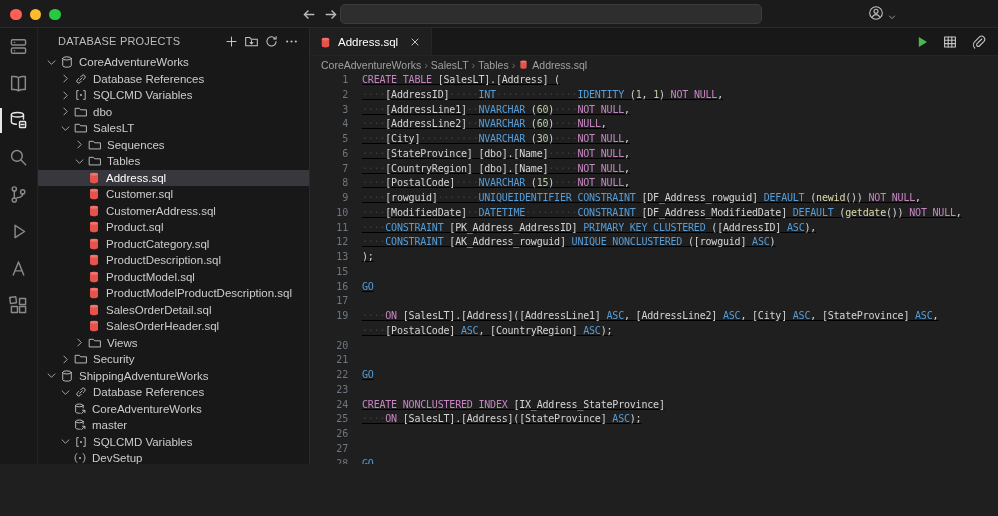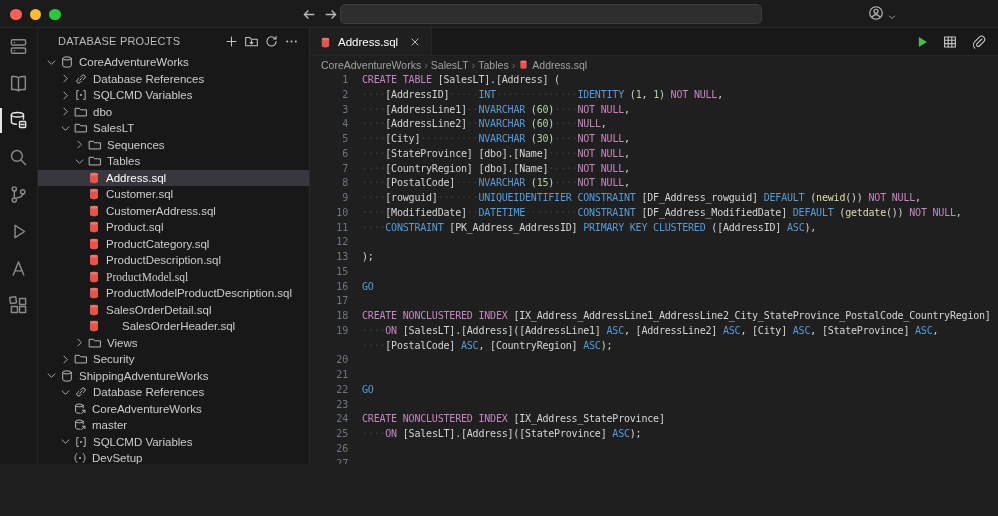--- a/index.html
+++ b/index.html
@@ -60,21 +60,21 @@
 
   #breadcrumbs{height:17px;flex:none;display:flex;align-items:center;padding-left:11px;font-size:10.5px;color:#a0a0a0;gap:3px;background:#1f1f1f;}
   .bc-item{display:flex;align-items:center;gap:3px;cursor:pointer;}
   .bc-sep{color:#6a6a6a;font-size:11px;}
   .bc-ic{width:11px;height:11px;display:inline-flex;}
   .bc-ic svg{width:100%;height:100%;}
 
   #code{flex:1;overflow:hidden;font-family:"DejaVu Sans Mono","Liberation Mono",monospace;font-size:10px;letter-spacing:-0.2px;}
   .code-row{height:14.75px;line-height:14.75px;display:flex;white-space:pre;}
   .ln{width:38px;flex:none;text-align:right;color:#6e7681;padding-right:0;}
-  .ct{margin-left:14px;}
+  .ct{margin-left:14px;text-decoration:underline;}
   .c-k{color:var(--kw-pink,#c586c0);}
   .c-t{color:var(--kw-blue,#569cd6);}
   .c-n{color:var(--num-green,#b5cea8);}
   .c-f{color:var(--fn-yellow,#dcdcaa);}
   .c-d{color:#d4d4d4;}
   .c-w{color:#3f4045;}
 </style>
 </head>
 <body>
 
@@ -367,21 +367,21 @@
           </div>
           <div class="tree-row" style="padding-left: 48px; text-align: right;">
             <span class="tree-icon">
               <svg viewBox="0 0 16 16">
                 <path d="M3.4 3.8h9.2v8.4c0 1-2.1 1.8-4.6 1.8s-4.6-.8-4.6-1.8z" fill="#e5534b"></path>
                 <ellipse cx="8" cy="3.8" rx="4.6" ry="1.7" fill="#f0726b"></ellipse>
               </svg>
             </span>
             <span class="tree-label">ProductDescription.sql</span>
           </div>
-          <div class="tree-row" style="padding-left: 48px; font-family: Liberation Serif, serif;">
+          <div class="tree-row" style="padding-left: 48px;">
             <span class="tree-icon">
               <svg viewBox="0 0 16 16">
                 <path d="M3.4 3.8h9.2v8.4c0 1-2.1 1.8-4.6 1.8s-4.6-.8-4.6-1.8z" fill="#e5534b"></path>
                 <ellipse cx="8" cy="3.8" rx="4.6" ry="1.7" fill="#f0726b"></ellipse>
               </svg>
             </span>
             <span class="tree-label">ProductModel.sql</span>
           </div>
           <div class="tree-row" style="padding-left: 48px;">
             <span class="tree-icon">
@@ -394,21 +394,21 @@
           </div>
           <div class="tree-row" style="padding-left: 48px;">
             <span class="tree-icon">
               <svg viewBox="0 0 16 16">
                 <path d="M3.4 3.8h9.2v8.4c0 1-2.1 1.8-4.6 1.8s-4.6-.8-4.6-1.8z" fill="#e5534b"></path>
                 <ellipse cx="8" cy="3.8" rx="4.6" ry="1.7" fill="#f0726b"></ellipse>
               </svg>
             </span>
             <span class="tree-label">SalesOrderDetail.sql</span>
           </div>
-          <div class="tree-row" style="padding-left: 48px; gap: 16px;">
+          <div class="tree-row" style="padding-left: 48px;">
             <span class="tree-icon">
               <svg viewBox="0 0 16 16">
                 <path d="M3.4 3.8h9.2v8.4c0 1-2.1 1.8-4.6 1.8s-4.6-.8-4.6-1.8z" fill="#e5534b"></path>
                 <ellipse cx="8" cy="3.8" rx="4.6" ry="1.7" fill="#f0726b"></ellipse>
               </svg>
             </span>
             <span class="tree-label">SalesOrderHeader.sql</span>
           </div>
           <div class="tree-row" style="padding-left: 34px;">
             <span class="tw">
@@ -614,26 +614,25 @@
           <div class="code-row"><span class="ln">2</span><span class="ct"><span class="c-w">····</span><span class="c-d">[AddressID]</span><span class="c-w">·····</span><span class="c-t">INT</span><span class="c-w">··············</span><span class="c-t">IDENTITY</span><span class="c-d"> (</span><span class="c-n">1</span><span class="c-d">, </span><span class="c-n">1</span><span class="c-d">) </span><span class="c-k">NOT</span><span class="c-d"> </span><span class="c-k">NULL</span><span class="c-d">,</span></span></div>
           <div class="code-row"><span class="ln">3</span><span class="ct"><span class="c-w">····</span><span class="c-d">[AddressLine1]</span><span class="c-w">··</span><span class="c-t">NVARCHAR</span><span class="c-d"> (</span><span class="c-n">60</span><span class="c-d">)</span><span class="c-w">····</span><span class="c-k">NOT</span><span class="c-d"> </span><span class="c-k">NULL</span><span class="c-d">,</span></span></div>
           <div class="code-row"><span class="ln">4</span><span class="ct"><span class="c-w">····</span><span class="c-d">[AddressLine2]</span><span class="c-w">··</span><span class="c-t">NVARCHAR</span><span class="c-d"> (</span><span class="c-n">60</span><span class="c-d">)</span><span class="c-w">····</span><span class="c-k">NULL</span><span class="c-d">,</span></span></div>
           <div class="code-row"><span class="ln">5</span><span class="ct"><span class="c-w">····</span><span class="c-d">[City]</span><span class="c-w">··········</span><span class="c-t">NVARCHAR</span><span class="c-d"> (</span><span class="c-n">30</span><span class="c-d">)</span><span class="c-w">····</span><span class="c-k">NOT</span><span class="c-d"> </span><span class="c-k">NULL</span><span class="c-d">,</span></span></div>
           <div class="code-row"><span class="ln">6</span><span class="ct"><span class="c-w">····</span><span class="c-d">[StateProvince] [dbo].[Name]</span><span class="c-w">·····</span><span class="c-k">NOT</span><span class="c-d"> </span><span class="c-k">NULL</span><span class="c-d">,</span></span></div>
           <div class="code-row"><span class="ln">7</span><span class="ct"><span class="c-w">····</span><span class="c-d">[CountryRegion] [dbo].[Name]</span><span class="c-w">·····</span><span class="c-k">NOT</span><span class="c-d"> </span><span class="c-k">NULL</span><span class="c-d">,</span></span></div>
           <div class="code-row"><span class="ln">8</span><span class="ct"><span class="c-w">····</span><span class="c-d">[PostalCode]</span><span class="c-w">····</span><span class="c-t">NVARCHAR</span><span class="c-d"> (</span><span class="c-n">15</span><span class="c-d">)</span><span class="c-w">····</span><span class="c-k">NOT</span><span class="c-d"> </span><span class="c-k">NULL</span><span class="c-d">,</span></span></div>
           <div class="code-row"><span class="ln">9</span><span class="ct"><span class="c-w">····</span><span class="c-d">[rowguid]</span><span class="c-w">·······</span><span class="c-t">UNIQUEIDENTIFIER</span><span class="c-d"> </span><span class="c-t">CONSTRAINT</span><span class="c-d"> [DF_Address_rowguid] </span><span class="c-t">DEFAULT</span><span class="c-d"> (</span><span class="c-f">newid</span><span class="c-d">()) </span><span class="c-k">NOT</span><span class="c-d"> </span><span class="c-k">NULL</span><span class="c-d">,</span></span></div>
           <div class="code-row"><span class="ln">10</span><span class="ct"><span class="c-w">····</span><span class="c-d">[ModifiedDate]</span><span class="c-w">··</span><span class="c-t">DATETIME</span><span class="c-w">·········</span><span class="c-t">CONSTRAINT</span><span class="c-d"> [DF_Address_ModifiedDate] </span><span class="c-t">DEFAULT</span><span class="c-d"> (</span><span class="c-f">getdate</span><span class="c-d">()) </span><span class="c-k">NOT</span><span class="c-d"> </span><span class="c-k">NULL</span><span class="c-d">,</span></span></div>
           <div class="code-row"><span class="ln">11</span><span class="ct"><span class="c-w">····</span><span class="c-t">CONSTRAINT</span><span class="c-d"> [PK_Address_AddressID] </span><span class="c-t">PRIMARY</span><span class="c-d"> </span><span class="c-t">KEY</span><span class="c-d"> </span><span class="c-t">CLUSTERED</span><span class="c-d"> ([AddressID] </span><span class="c-t">ASC</span><span class="c-d">),</span></span></div>
-          <div class="code-row"><span class="ln">12</span></div>
+          <div class="code-row"><span class="ln">12</span><span class="ct"><span class="c-w">····</span><span class="c-t">CONSTRAINT</span><span class="c-d"> [AK_Address_rowguid] </span><span class="c-t">UNIQUE</span><span class="c-d"> </span><span class="c-t">NONCLUSTERED</span><span class="c-d"> ([rowguid] </span><span class="c-t">ASC</span><span class="c-d">)</span></span></div>
           <div class="code-row"><span class="ln">13</span><span class="ct"><span class="c-d">);</span></span></div>
           <div class="code-row"><span class="ln">15</span><span class="ct"></span></div>
           <div class="code-row"><span class="ln">16</span><span class="ct"><span class="c-t">GO</span></span></div>
           <div class="code-row"><span class="ln">17</span><span class="ct"></span></div>
-          <div class="code-row"><span class="ln">18</span><span class="ct"><span class="c-k">CREATE</span><span class="c-d"> </span><span class="c-k">NONCLUSTERED</span><span class="c-d"> </span><span class="c-k">INDEX</span><span class="c-d"> [IX_Address_AddressLine1_AddressLine2_City_StateProvince_PostalCode_CountryRegion]</span></span></div>
           <div class="code-row"><span class="ln">19</span><span class="ct"><span class="c-w">····</span><span class="c-k">ON</span><span class="c-d"> [SalesLT].[Address]([AddressLine1] </span><span class="c-t">ASC</span><span class="c-d">, [AddressLine2] </span><span class="c-t">ASC</span><span class="c-d">, [City] </span><span class="c-t">ASC</span><span class="c-d">, [StateProvince] </span><span class="c-t">ASC</span><span class="c-d">,</span></span></div>
           <div class="code-row"><span class="ln"></span><span class="ct"><span class="c-w">····</span><span class="c-d">[PostalCode] </span><span class="c-t">ASC</span><span class="c-d">, [CountryRegion] </span><span class="c-t">ASC</span><span class="c-d">);</span></span></div>
           <div class="code-row"><span class="ln">20</span><span class="ct"></span></div>
           <div class="code-row"><span class="ln">21</span><span class="ct"></span></div>
           <div class="code-row"><span class="ln">22</span><span class="ct"><span class="c-t">GO</span></span></div>
           <div class="code-row"><span class="ln">23</span><span class="ct"></span></div>
           <div class="code-row"><span class="ln">24</span><span class="ct"><span class="c-k">CREATE</span><span class="c-d"> </span><span class="c-k">NONCLUSTERED</span><span class="c-d"> </span><span class="c-k">INDEX</span><span class="c-d"> [IX_Address_StateProvince]</span></span></div>
           <div class="code-row"><span class="ln">25</span><span class="ct"><span class="c-w">····</span><span class="c-k">ON</span><span class="c-d"> [SalesLT].[Address]([StateProvince] </span><span class="c-t">ASC</span><span class="c-d">);</span></span></div>
           <div class="code-row"><span class="ln">26</span><span class="ct"></span></div>
           <div class="code-row"><span class="ln">27</span><span class="ct"></span></div>

